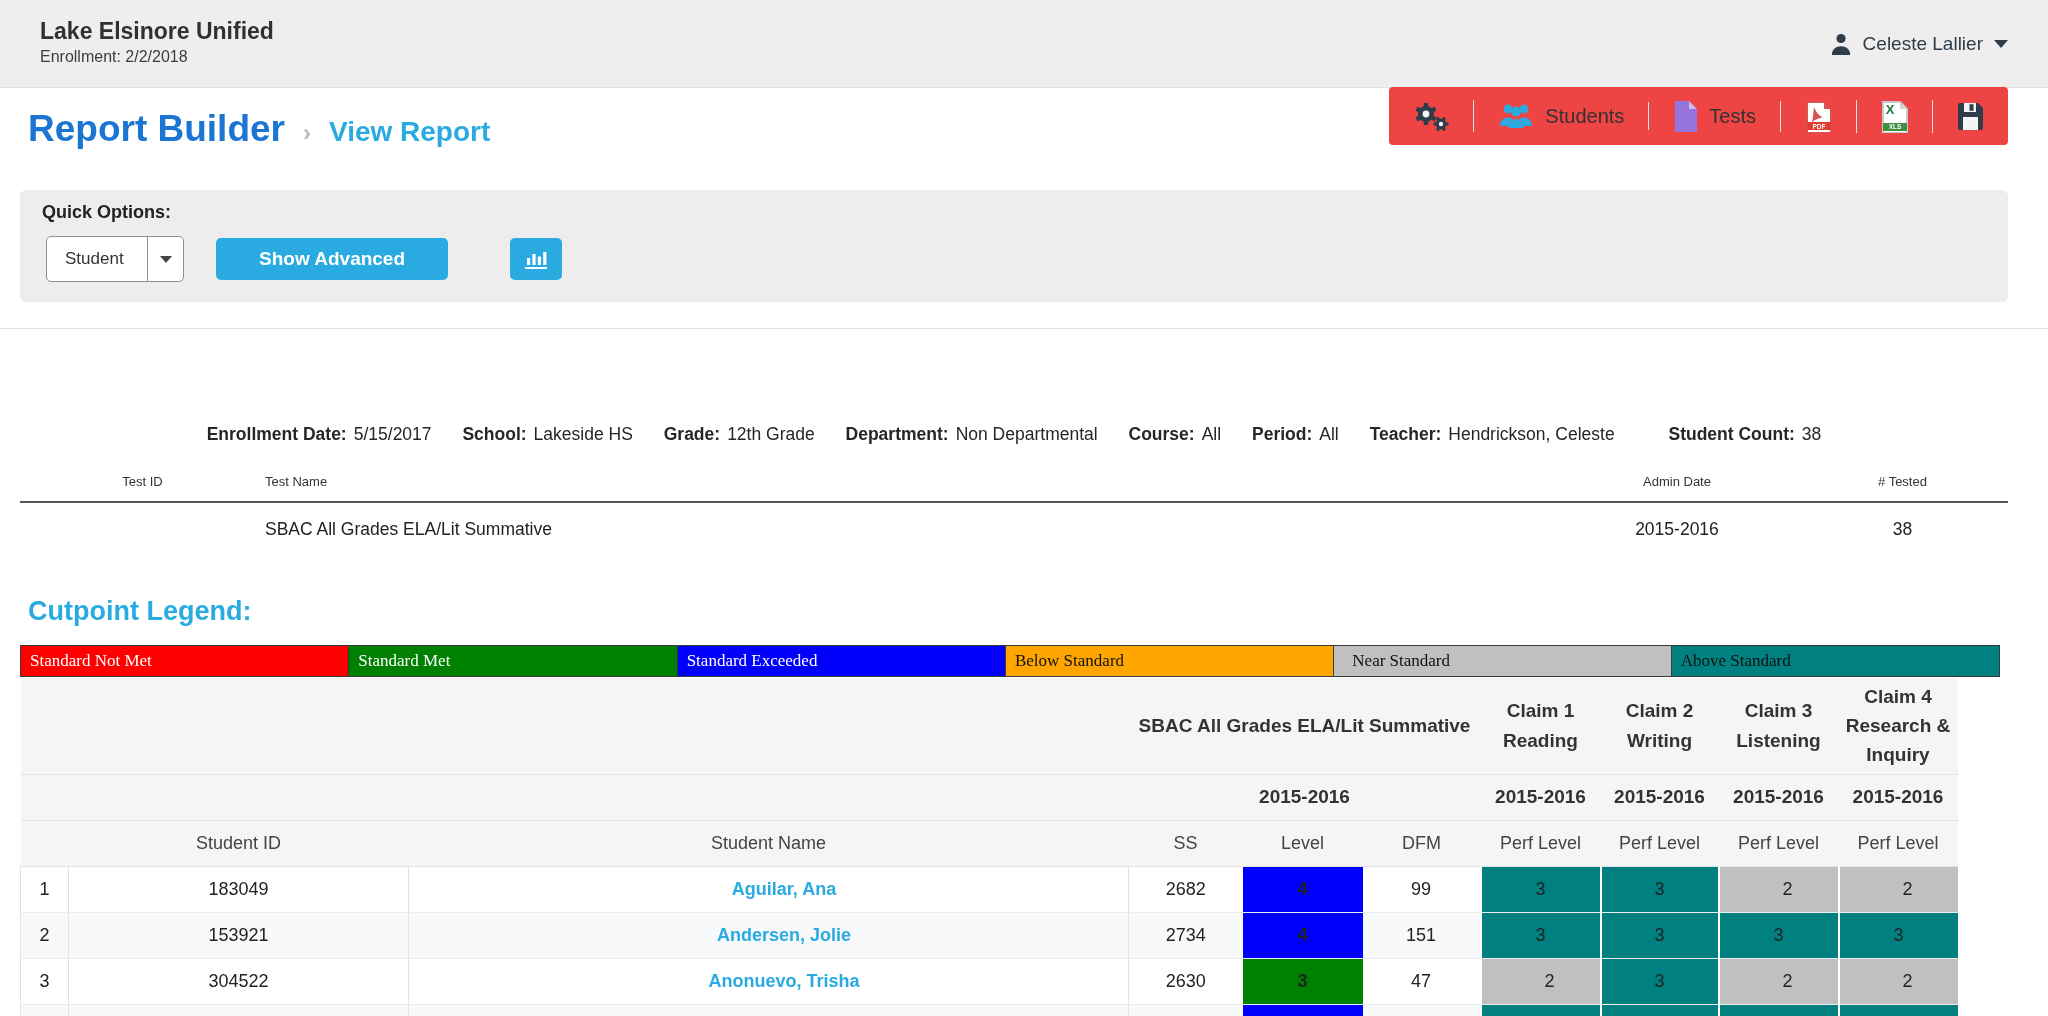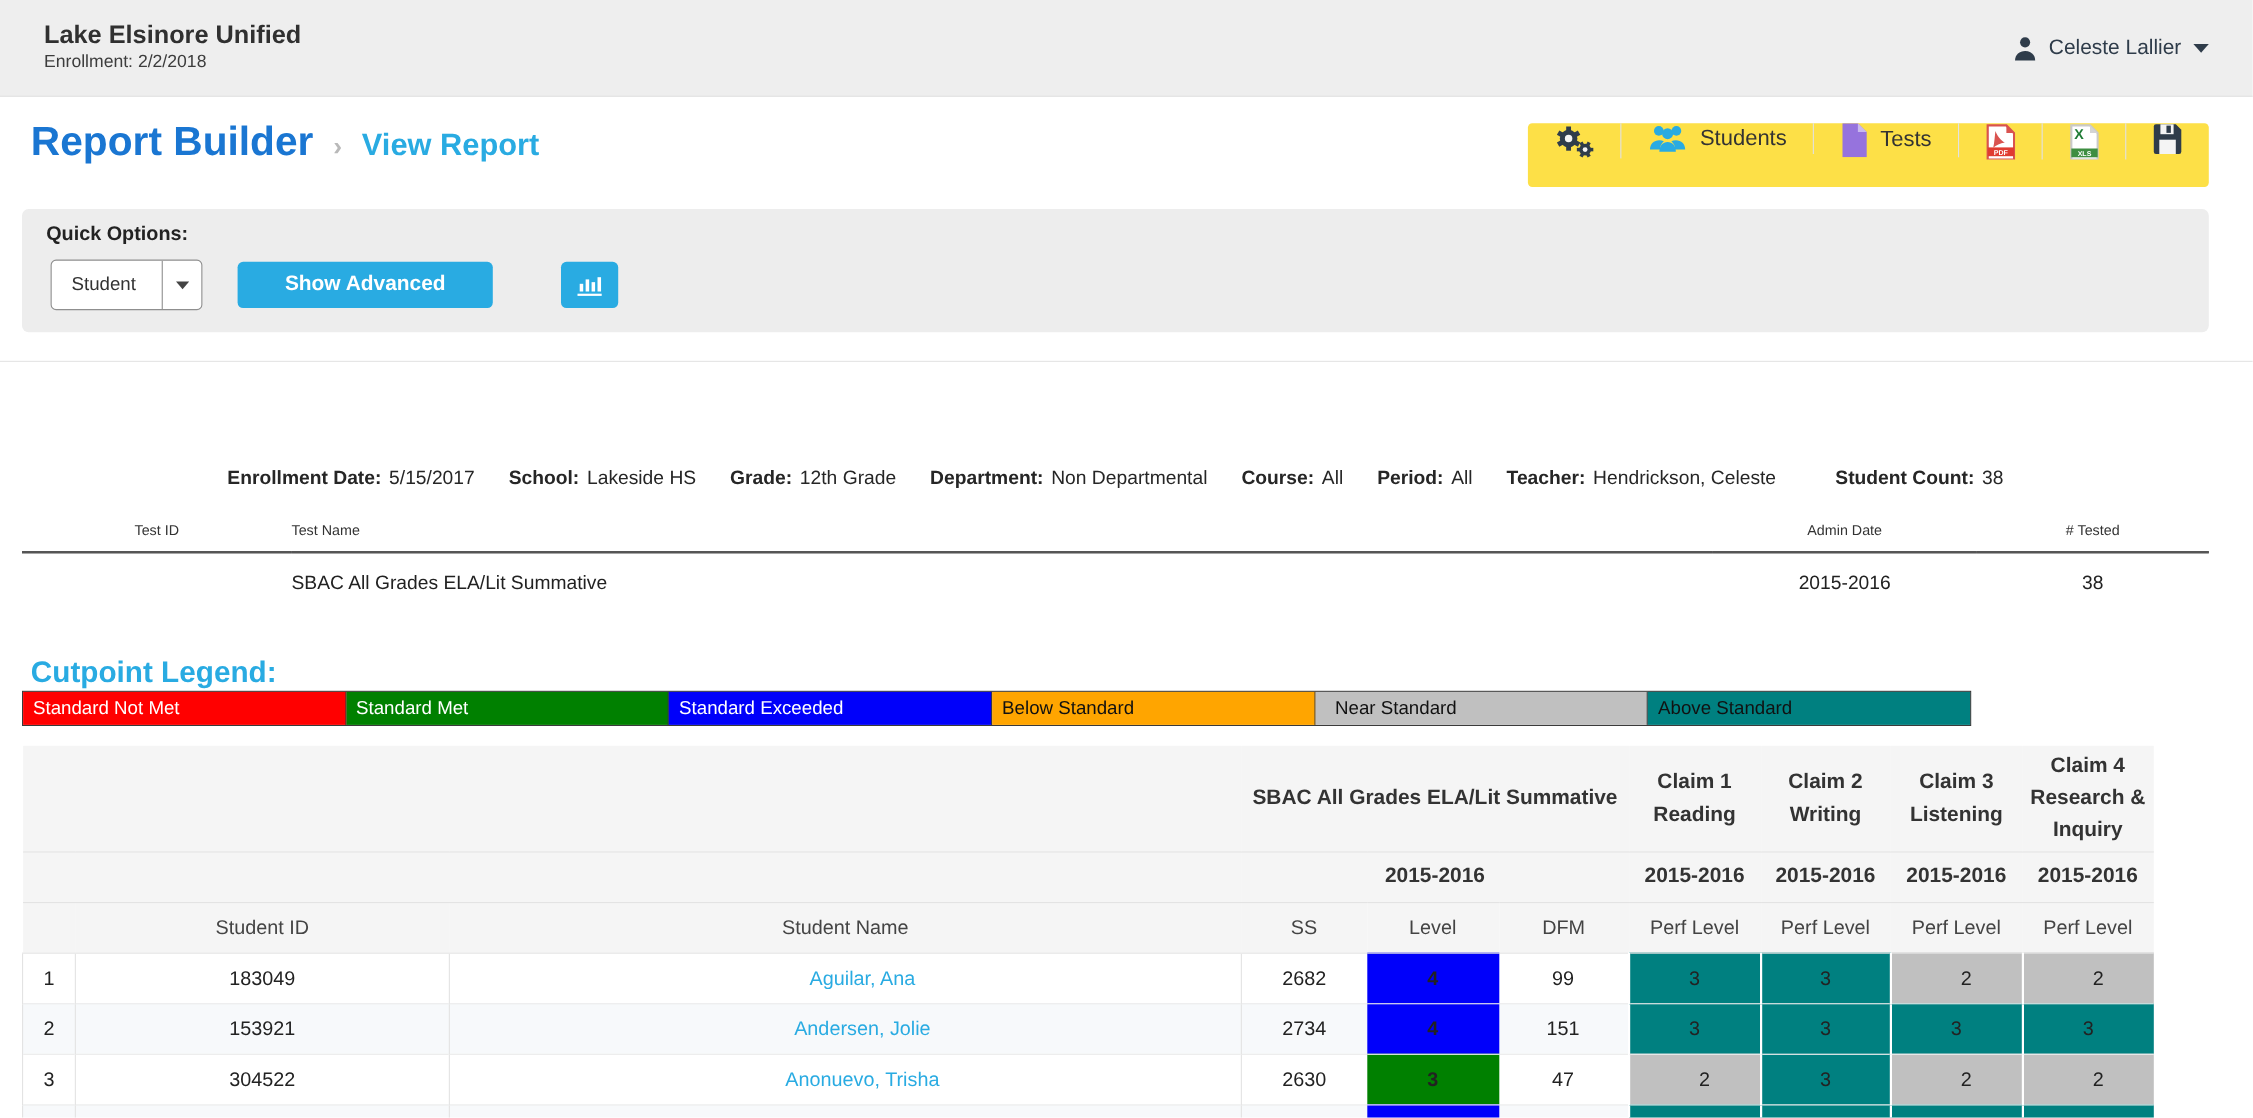--- a/index.html
+++ b/index.html
@@ -12,21 +12,21 @@
   .enrollment { position:absolute; left:40px; top:48px; font-size:16px; color:#3c3c3c; }
   .user-menu { position:absolute; right:40px; top:28px; height:32px; display:flex; align-items:center; gap:11px; color:#2f3c4a; font-size:19px; cursor:pointer; }
   .caret { width:0; height:0; border-left:7px solid transparent; border-right:7px solid transparent; border-top:8px solid #2f3c4a; }
 
   
   .heading-row { position:absolute; top:108px; left:28px; display:flex; align-items:baseline; gap:18px; }
   .page-title { font-size:37px; font-weight:bold; color:#1a76d2; cursor:pointer; }
   .crumb-sep { font-size:24px; color:#b9b9b9; font-weight:bold; }
   .crumb-cur { font-size:28px; font-weight:bold; color:#29abe2; }
 
-  .toolbar { position:absolute; top:112px; right:40px; height:58px; background:#fde047; border-radius:4px; display:flex; align-items:flex-start; }
+  .toolbar { position:absolute; top:87px; right:40px; height:58px; background:#ef4444; border-radius:4px; display:flex; align-items:center; }
   .tb-btn { display:flex; align-items:center; gap:11px; padding:0 24px; border-right:1px solid #e2e2e2; font-size:20px; color:#333; cursor:pointer; }
   .tb-btn:last-child { border-right:none; }
 
   
   .quick-panel { position:absolute; top:190px; left:20px; width:1988px; height:112px; background:#ededed; border-radius:6px; }
   .qp-label { position:absolute; left:22px; top:12px; font-size:18px; font-weight:bold; color:#222; }
   .qp-controls { position:absolute; left:26px; top:46px; display:flex; align-items:center; }
   .combo { display:flex; align-items:center; width:138px; height:46px; background:#fff; border:1px solid #8f8f8f; border-radius:5px; overflow:hidden; cursor:pointer; }
   .combo-value { flex:1; padding-left:18px; font-size:17px; color:#333; }
   .combo-caret { width:36px; height:100%; border-left:1px solid #8f8f8f; display:flex; align-items:center; justify-content:center; }
@@ -46,21 +46,21 @@
   .test-table { position:absolute; top:466px; left:20px; width:1988px; border-collapse:collapse; }
   .test-table th { font-size:13px; font-weight:normal; color:#333; padding:8px 0 12px; border-bottom:2px solid #555; }
   .test-table td { font-size:17.5px; color:#222; padding:16px 0 12px; }
   .tt-id { width:245px; text-align:center; }
   .tt-name { text-align:left; }
   .tt-date { width:240px; text-align:center; }
   .tt-tested { width:211px; text-align:center; }
 
   
   .legend-title { position:absolute; top:596px; left:28px; font-size:27px; font-weight:bold; color:#29abe2; }
-  .legend-bar { position:absolute; top:628px; left:20px; width:1772px; height:32px; display:flex; border:1px solid #3a3a3a; }
+  .legend-bar { position:absolute; top:645px; left:20px; width:1980px; height:32px; display:flex; border:1px solid #3a3a3a;font-family:Liberation Serif, serif; }
   .legend-cell { flex:1; border-right:1px solid #3a3a3a; font-size:17px; display:flex; align-items:center; padding-left:9px; }
   .legend-cell:last-child { border-right:none; }
 
   
   [data-color="red"]    { background:#ff0000; color:#fff; }
   [data-color="yellow"] { background:#f0d000; color:#111; }
   [data-color="green"]  { background:#008000; color:#fff; }
   [data-color="blue"]   { background:#0000fa; color:#fff; }
   [data-color="orange"] { background:#ffa500; color:#111; }
   [data-color="silver"] { background:#c0c0c0; color:#111;padding-left:18px; }
@@ -72,21 +72,21 @@
   .report-table th { vertical-align:middle; text-align:center; border-bottom:1px solid #e3e3e3; }
   .group-row th { height:96px; font-size:19px; font-weight:bold; color:#333; line-height:1.55; padding:0 6px; }
   .group-row th.nowrap { white-space:nowrap; }
   .year-row th { height:46px; font-size:19px; font-weight:bold; color:#333; }
   .cols-row th { height:46px; font-size:18px; font-weight:normal; color:#444; }
   .report-table tbody td { height:46px; font-size:18px; color:#222; text-align:center; vertical-align:middle; }
   .report-table tbody tr { border-bottom:1px solid #ececec; }
   .report-table tbody tr:nth-child(even) { background:#f7f9fb; }
   td.vb { border-right:1px solid #e3e3e3; }
   td.first { border-left:1px solid #e3e3e3; }
-  td.name-cell { text-align:left; padding-left:31px; }
+  td.name-cell { text-align:left; padding-left:31px;font-weight:bold; }
   .student-link { color:#29abe2; cursor:pointer; }
   td.level-cell { font-weight:bold; font-size:19px; }
   td.claim-cell { font-size:19px; border-left:2px solid #fff; }
 
   
   .icon { display:inline-block; line-height:0; }
 </style>
 </head>
 <body>
 

